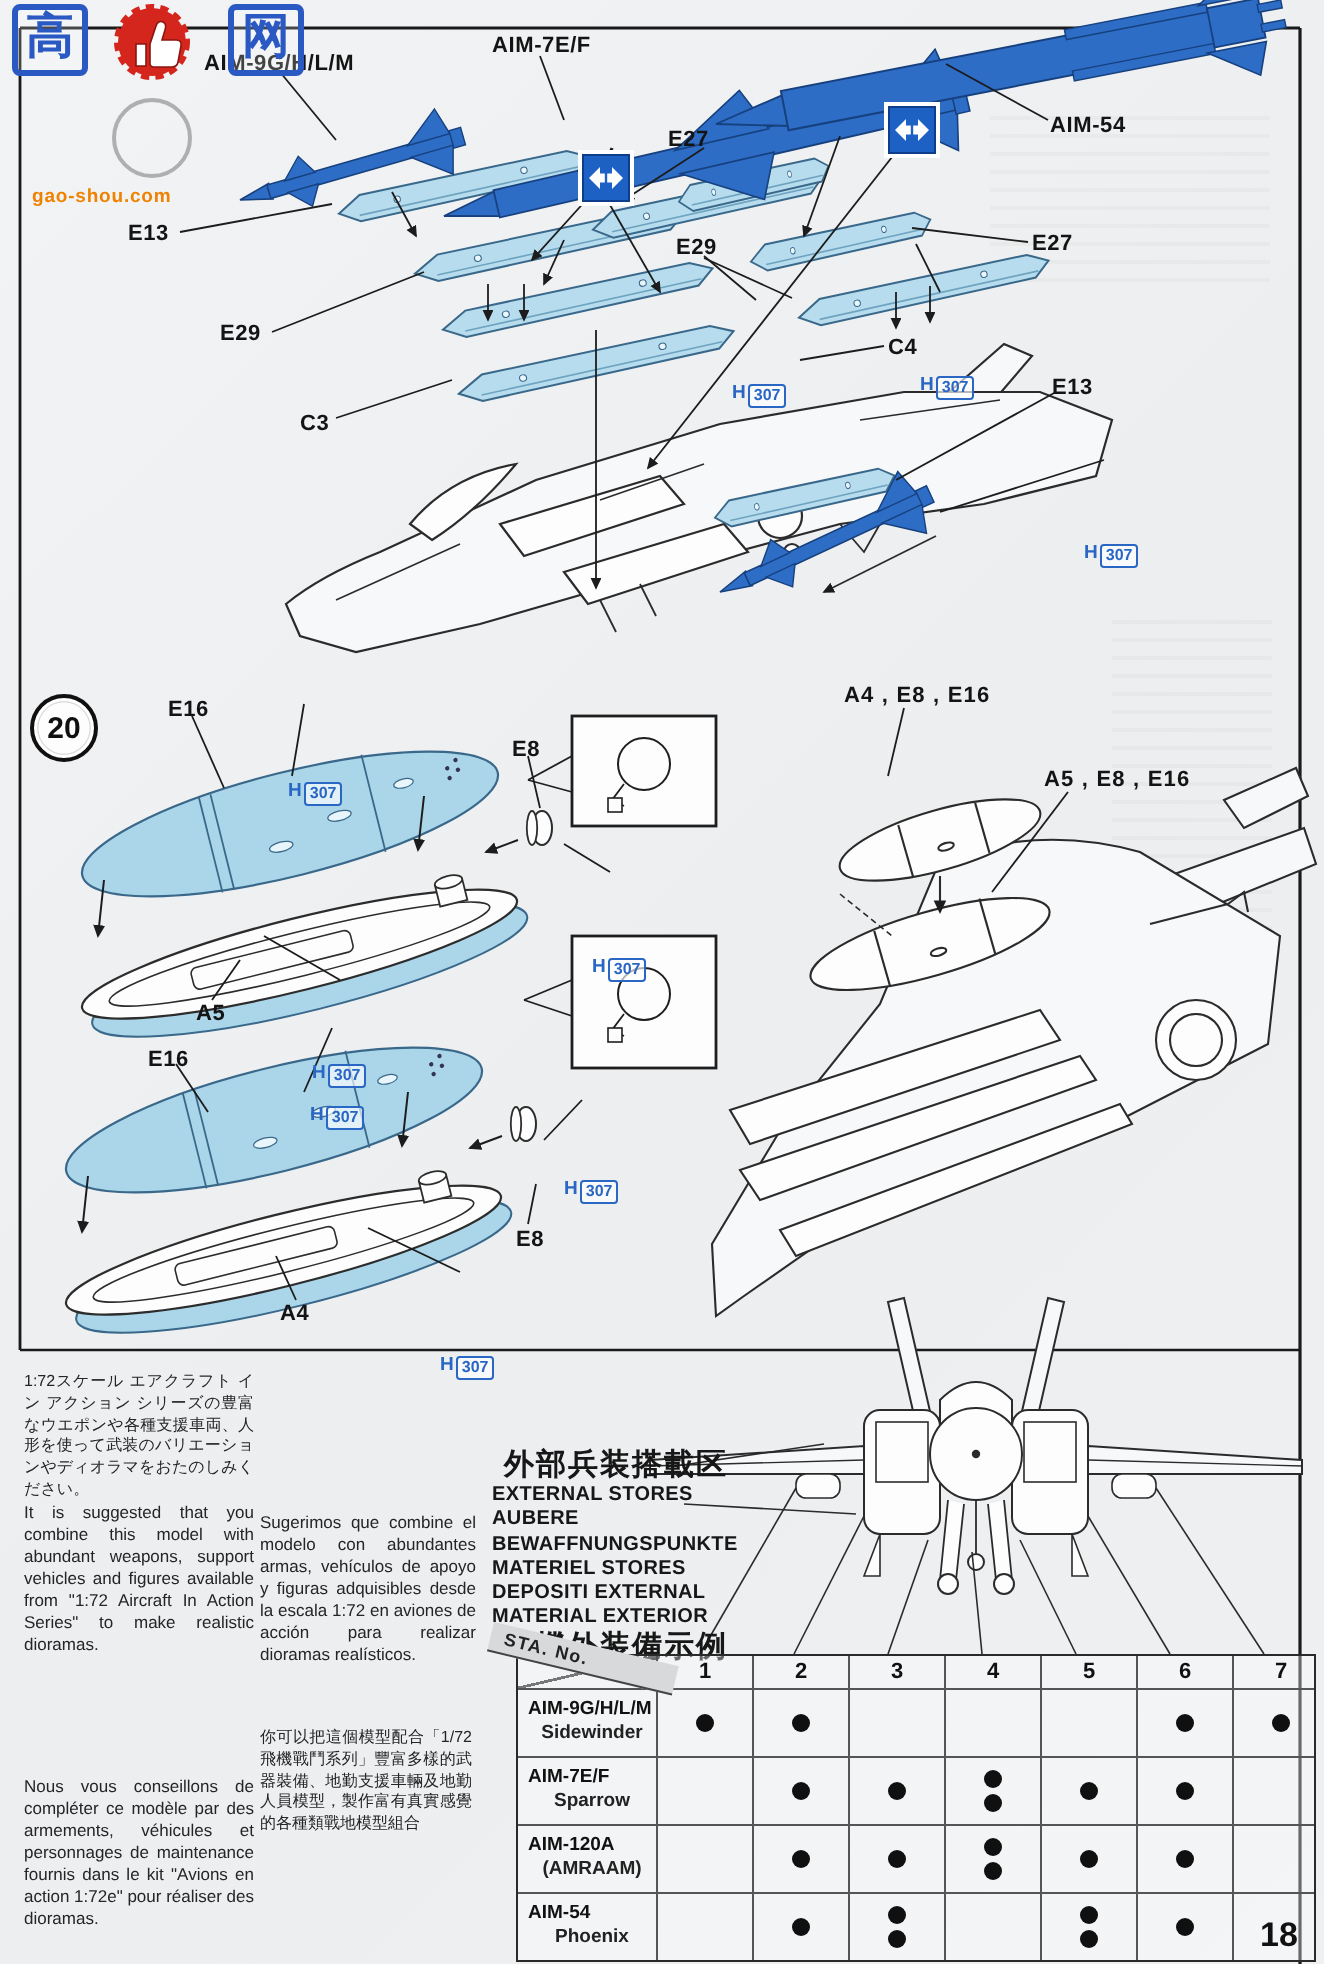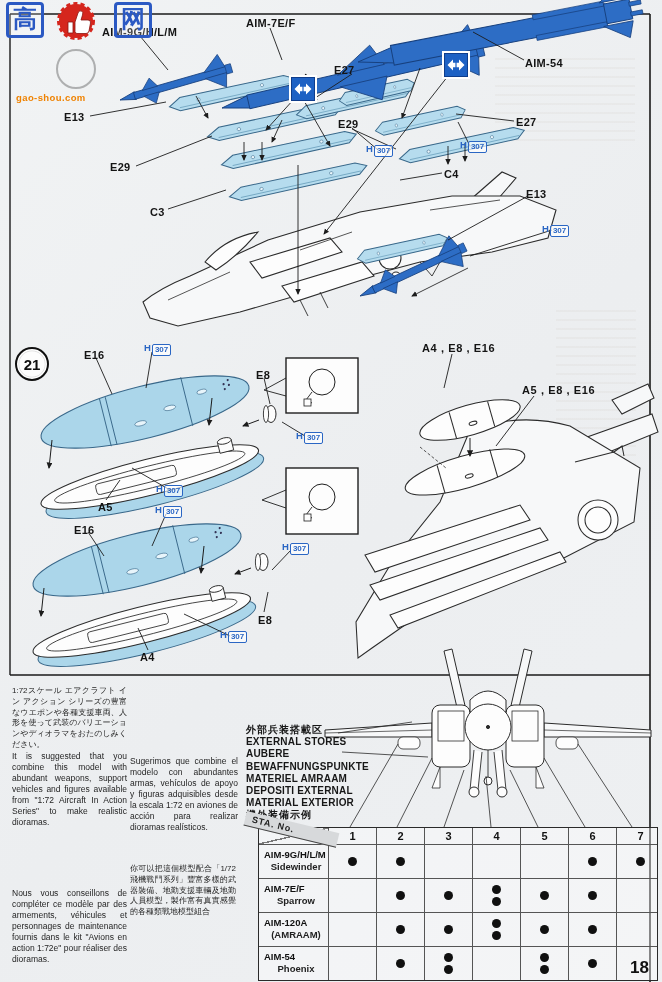--- a/index.html
+++ b/index.html
@@ -1,28 +1,28 @@
 <!DOCTYPE html>
 <html><head>
 <meta charset="utf-8">
 <style>
   html,body{margin:0;padding:0;background:#dfe1e4;}
   #page{position:relative;width:662px;height:982px;background:linear-gradient(135deg,#f1f3f4 0%,#eceef0 55%,#eef0f2 100%);overflow:hidden;font-family:"Liberation Sans",sans-serif;}
   svg.art{position:absolute;left:0;top:0;z-index:1;}
   .lbl{position:absolute;z-index:6;font:bold 11px/1.1 "Liberation Sans",sans-serif;color:#141414;white-space:nowrap;letter-spacing:.3px;}
   .combo{letter-spacing:.6px;}
-  .h307{position:absolute;z-index:6;font:bold 9.5px/1 "Liberation Sans",sans-serif;color:#2a66c4;white-space:nowrap;}
+  .h307{position:absolute;z-index:6;font:bold 9.5px/1 "Liberation Sans",sans-serif;color:#2a66c4;white-space:nowrap;margin-top:48px;}
   .h307 b{display:inline-block;border:1.2px solid #2a66c4;border-radius:2px;padding:1px 2px 0.5px 2px;font-size:8px;color:#2a66c4;background:rgba(255,255,255,.65);margin-left:1px;vertical-align:-1px;}
   .decal{position:absolute;width:22px;height:22px;background:#1d61c4;border:1px solid #0e3d8c;box-shadow:0 0 0 2px #fff;z-index:5;}
   .step{position:absolute;left:15px;top:347px;width:30px;height:30px;border:2.5px solid #101010;border-radius:50%;background:#fdfdfd;display:flex;align-items:center;justify-content:center;font:bold 15px "Liberation Sans",sans-serif;color:#101010;z-index:6;box-shadow:inset 0 0 0 1.5px #fff, inset 0 0 0 2.2px #10101022;}
   .note{position:absolute;z-index:6;font:8.5px/1.3 "Liberation Sans",sans-serif;color:#252525;text-align:justify;}
   .note.cjk{font-size:8px;line-height:1.35;}
   .stores{position:absolute;left:246px;top:724px;width:118px;z-index:6;color:#171717;}
   .stores div{font:bold 10px/1.22 "Liberation Sans",sans-serif;letter-spacing:.2px;}
-  .stores div.cjk{font-size:10px;letter-spacing:1px;}
+  .stores div.cjk{font-size:15px;letter-spacing:1px;text-align:right;}
   
   .stable{position:absolute;left:258px;top:827px;width:398px;z-index:6;border:1.6px solid #2a2a2a;background:rgba(255,255,255,.35);}
   .trow{display:flex;border-top:1px solid #555;}
   .trow.thead{border-top:none;height:16px;}
   .trow.tdata{height:33px;}
   .corner{width:69px;flex:0 0 69px;background:linear-gradient(to bottom right,transparent calc(50% - 0.7px),#777 calc(50% - 0.7px),#777 calc(50% + 0.7px),transparent calc(50% + 0.7px));}
   .heads{display:flex;flex:1;}
   .th{width:47px;flex:0 0 47px;border-left:1px solid #555;display:flex;align-items:center;justify-content:center;font:bold 11px "Liberation Sans",sans-serif;color:#111;}
   .rlabel{width:69px;flex:0 0 69px;padding:4px 0 0 5px;box-sizing:border-box;}
   .rn{font:bold 9.5px/1.25 "Liberation Sans",sans-serif;color:#111;}
@@ -337,42 +337,42 @@
   <span class="h307" style="left:366px;top:144px;"><span>H</span><b>307</b></span>
   <span class="h307" style="left:460px;top:140px;"><span>H</span><b>307</b></span>
   <span class="h307" style="left:542px;top:224px;"><span>H</span><b>307</b></span>
   <span class="h307" style="left:144px;top:343px;"><span>H</span><b>307</b></span>
   <span class="h307" style="left:296px;top:431px;"><span>H</span><b>307</b></span>
   <span class="h307" style="left:156px;top:484px;"><span>H</span><b>307</b></span>
   <span class="h307" style="left:155px;top:505px;"><span>H</span><b>307</b></span>
   <span class="h307" style="left:282px;top:542px;"><span>H</span><b>307</b></span>
   <span class="h307" style="left:220px;top:630px;"><span>H</span><b>307</b></span>
 
-  <div class="step">21</div>
+  <div class="step">20</div>
   <span class="lbl" style="left:84px;top:349px;">E16</span>
   <span class="lbl" style="left:256px;top:369px;">E8</span>
   <span class="lbl" style="left:98px;top:501px;">A5</span>
   <span class="lbl combo" style="left:422px;top:342px;">A4 , E8 , E16</span>
   <span class="lbl combo" style="left:522px;top:384px;">A5 , E8 , E16</span>
   <span class="lbl" style="left:74px;top:524px;">E16</span>
   <span class="lbl" style="left:258px;top:614px;">E8</span>
   <span class="lbl" style="left:140px;top:651px;">A4</span>
 
   <div class="note cjk" style="left:12px;top:686px;width:115px;">1:72スケール エアクラフト イン アクション シリーズの豊富なウエポンや各種支援車両、人形を使って武装のバリエーションやディオラマをおたのしみください。</div>
   <div class="note" style="left:12px;top:751px;width:115px;">It is suggested that you combine this model with abundant weapons, support vehicles and figures available from "1:72 Aircraft In Action Series" to make realistic dioramas.</div>
   <div class="note" style="left:12px;top:888px;width:115px;">Nous vous conseillons de compléter ce modèle par des armements, véhicules et personnages de maintenance fournis dans le kit "Avions en action 1:72e" pour réaliser des dioramas.</div>
   <div class="note" style="left:130px;top:756px;width:108px;">Sugerimos que combine el modelo con abundantes armas, vehículos de apoyo y figuras adquisibles desde la escala 1:72 en aviones de acción para realizar dioramas realísticos.</div>
   <div class="note cjk" style="left:130px;top:820px;width:106px;margin-top:44px;">你可以把這個模型配合「1/72飛機戰鬥系列」豐富多樣的武器裝備、地勤支援車輛及地勤人員模型，製作富有真實感覺的各種類戰地模型組合</div>
 
   <div class="stores">
     <div class="cjk">外部兵装搭載区</div>
     <div>EXTERNAL STORES</div>
     <div>AUBERE</div>
     <div>BEWAFFNUNGSPUNKTE</div>
-    <div>MATERIEL AMRAAM</div>
+    <div>MATERIEL STORES</div>
     <div>DEPOSITI EXTERNAL</div>
     <div>MATERIAL EXTERIOR</div>
     <div class="cjk">機外装備示例</div>
   </div>
 
   <div class="staband">STA. No.</div>
   <div class="stable">
     <div class="trow thead">
       <div class="corner"></div>
       <div class="heads">

